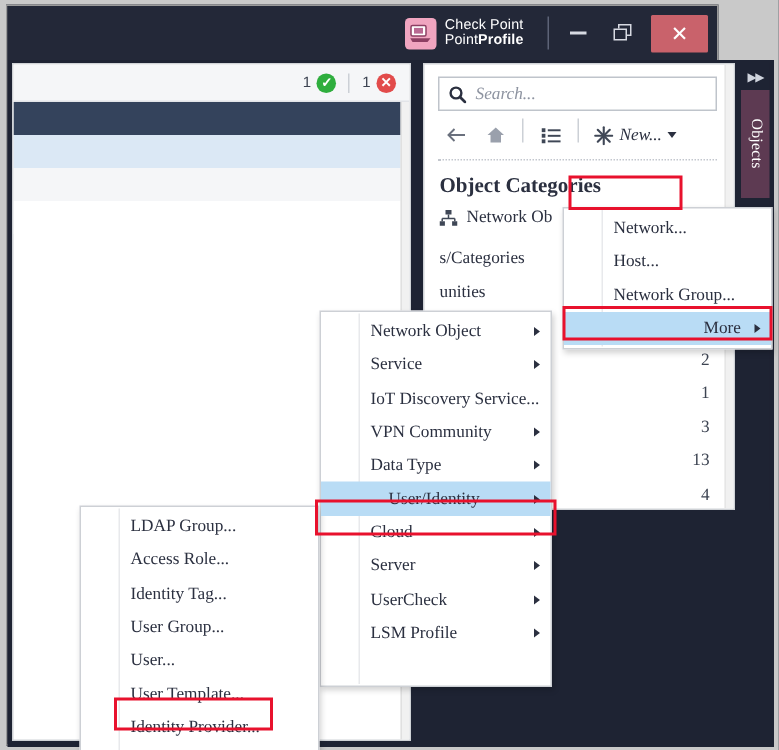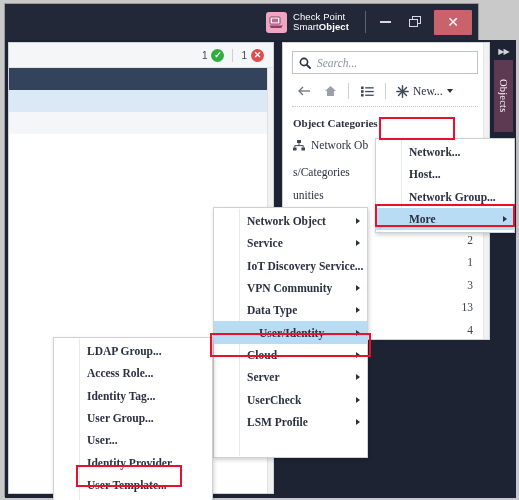--- a/index.html
+++ b/index.html
@@ -183,22 +183,23 @@
     font-size: 11.5px; color: #8d93a0; font-style: italic;
     font-family: "Liberation Serif", serif;
   }
   .svgicon { display:block; }
 
   .obj-toolbar {
     position: absolute;
     left: 9px; top: 36px;
     width: 186px; height: 24px;
     display: flex;
-    align-items: center;
+    align-items: flex-start;
     gap: 2px;
+    font-style: italic;
   }
   .tbtn {
     width: 24px; height: 22px;
     display: flex; align-items: center; justify-content: center;
   }
   .tsep { width:1px; height:16px; background:#ccd0d6; margin:0 4px; }
   .newbtn {
     height: 22px;
     display: flex; align-items: center; gap: 4px;
     padding: 0 6px 0 4px;
@@ -212,21 +213,21 @@
     border-top: 4px solid #2b3040;
   }
   .dotted-sep {
     position: absolute;
     left: 9px; top: 63px; width: 186px; height: 1px;
     border-top: 1px dotted #c3c7ce;
   }
   .obj-cat-title {
     position: absolute;
     left: 10px; top: 74px;
-    font-size: 11px; font-weight: 700; color: #2b3040;
+    font-size: 14px; font-weight: 700; color: #2b3040;
     font-family: "Liberation Serif", serif;
     white-space: nowrap;
   }
   .obj-cat-row {
     position: absolute;
     left: 10px; top: 96px;
     display: flex; align-items: center; gap: 6px;
     font-size: 11.5px; color: #2b3040;
     font-family: "Liberation Serif", serif;
     white-space: nowrap;
@@ -280,21 +281,20 @@
     letter-spacing: 0.2px;
   }
 
   
   .menu {
     position: absolute;
     background: #ffffff;
     border: 1px solid #cdd0d5;
     box-shadow: 1px 2px 4px rgba(0,0,0,0.18);
     padding: 2px 0;
-    font-weight: bold;
   }
   .menu .gutter {
     position: absolute;
     left: 1px; top: 1px; bottom: 1px;
     width: 25px;
     background: #ffffff;
     border-right: 1px solid #e8e9ec;
   }
   .mi {
     position: relative;
@@ -312,21 +312,21 @@
   .mi.hl { background: #b9dcf5; padding-left: 45px; }
   .mi .arr {
     position: absolute;
     right: 7px; top: 50%;
     transform: translateY(-50%);
     width: 0; height: 0;
     border-top: 3.5px solid transparent;
     border-bottom: 3.5px solid transparent;
     border-left: 4.5px solid #2b3040;
   }
-  .mi.center { justify-content: flex-start; padding-left: 25px; }
+  .mi.center { justify-content: flex-end; padding-left: 25px; }
 
   
   #menu-new {
     left: 370px; top: 98px; width: 140px;
   }
   #menu-new .mi { padding-left: 33px; }
   #menu-new .gutter { width: 25px; }
 
   
   #menu-more {
@@ -360,21 +360,21 @@
       <div class="brand">
         <div class="brand-logo">
           <svg class="svgicon" width="15" height="13" viewBox="0 0 15 13">
             <rect x="1" y="1" width="10" height="7" rx="1" fill="#ffffff" stroke="#8c3f63" stroke-width="1"></rect>
             <rect x="3" y="2.6" width="6" height="3.8" fill="#b96a93"></rect>
             <path d="M0.5 9.5 L14 9.5 L12 12 L2 12 Z" fill="#8c3f63"></path>
           </svg>
         </div>
         <div class="brand-text">
           <span class="l1">Check Point</span>
-          <span class="l2"><span>Smart</span><b>Object</b></span>
+          <span class="l2"><span>Point</span><b>Profile</b></span>
         </div>
       </div>
       <div class="brand-sep"></div>
       <div class="wbtn min">
         <span class="ico-min"></span>
       </div>
       <div class="wbtn">
         <span class="ico-restore">
             <i class="a"></i>
             <i class="b"></i>
@@ -590,24 +590,24 @@
         <div class="mi">
           <span>Identity Tag...</span>
         </div>
         <div class="mi">
           <span>User Group...</span>
         </div>
         <div class="mi">
           <span>User...</span>
         </div>
         <div class="mi">
+          <span>User Template...</span>
+        </div>
+        <div class="mi">
           <span>Identity Provider...</span>
-        </div>
-        <div class="mi">
-          <span>User Template...</span>
         </div>
         <div class="mi">
           
         </div>
 
       </div>
 
       <div class="redbox" id="rb-new"></div>
       <div class="redbox" id="rb-more"></div>
       <div class="redbox" id="rb-useri"></div>

